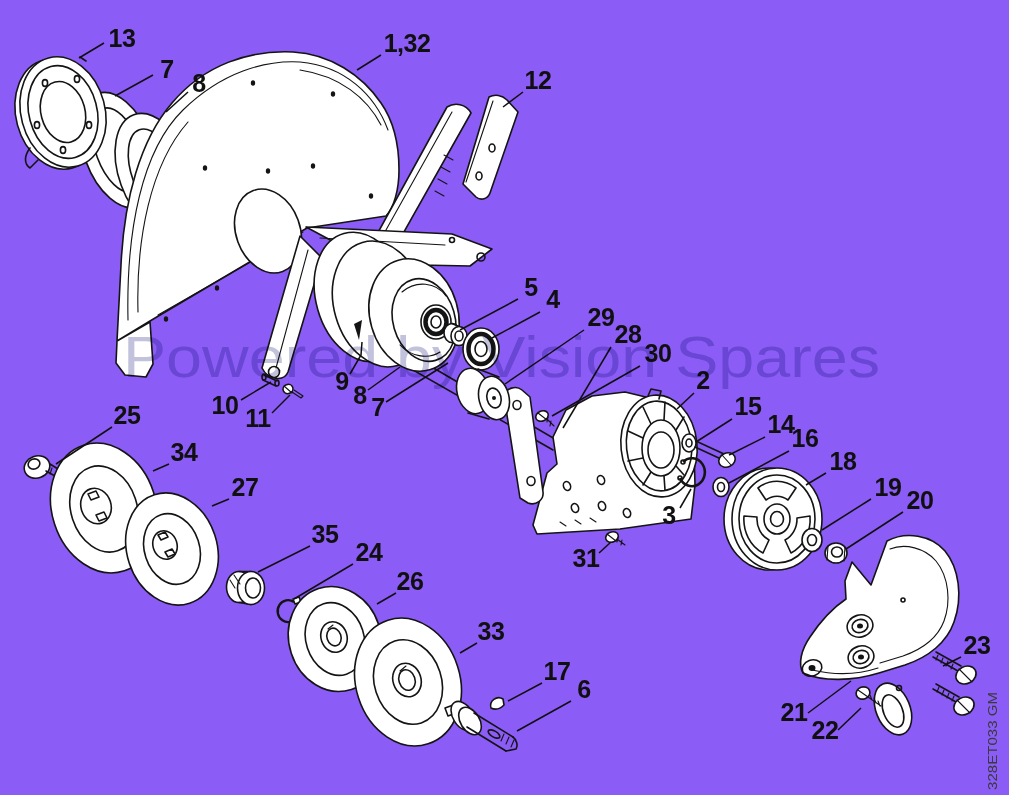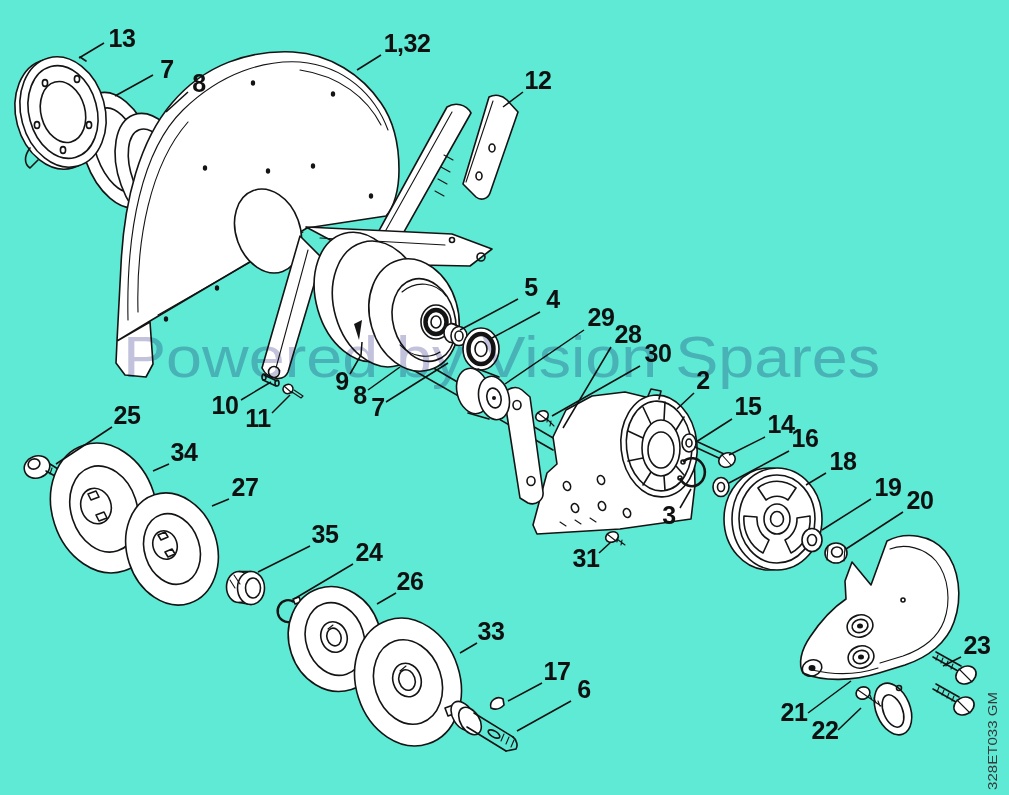--- a/index.html
+++ b/index.html
@@ -1,16 +1,16 @@
 <!DOCTYPE html>
 <html><head>
 <meta charset="utf-8">
 <style>
   html,body{margin:0;padding:0;background:#ffffff}
-  .stage{width:1009px;height:795px;position:relative;background:#5eead4;overflow:hidden}
+  .stage{width:1009px;height:795px;position:relative;background:#8b5cf6;overflow:hidden}
   svg{display:block}
   .ln{fill:none;stroke:#141414;stroke-width:1.6;stroke-linecap:round;stroke-linejoin:round}
   .thin{fill:none;stroke:#141414;stroke-width:1.1;stroke-linecap:round}
   .wf{fill:#ffffff;stroke:#141414;stroke-width:1.6;stroke-linejoin:round}
   .thick{fill:none;stroke:#141414;stroke-width:4.5}
   .blk{fill:#141414;stroke:none}
   .callout{font-family:"Liberation Sans",sans-serif;font-weight:bold;font-size:25px;fill:#101010;text-anchor:middle;letter-spacing:-0.5px}
   .leader{fill:none;stroke:#101010;stroke-width:1.5}
   .wm{font-family:"Liberation Sans",sans-serif;font-size:57px;mix-blend-mode:multiply}
   .code{font-family:"Liberation Sans",sans-serif;font-size:13.5px;fill:#3a3a3a}

